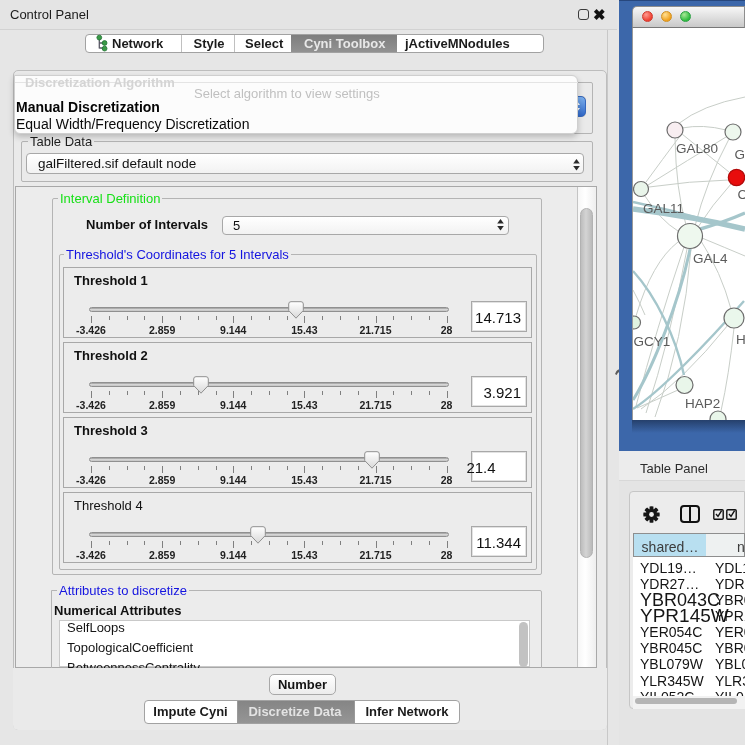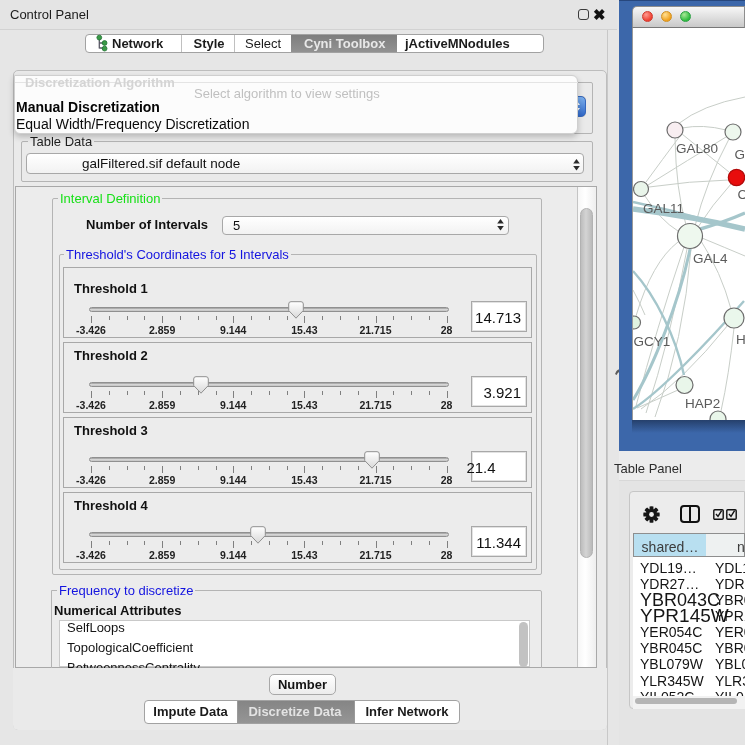--- a/index.html
+++ b/index.html
@@ -22,38 +22,38 @@
   <div class="abs" style="left:205.4px;top:0;width:106px;height:19px;background:linear-gradient(#7e7e7e,#949494);"></div>
 </div>
 <svg class="abs" style="left:95px;top:34px;" width="14" height="18" viewBox="0 0 14 18">
   <path d="M4.3 4.5 V14.5 M4.3 9 H9 M4.3 14 H9" stroke="#5a5a66" stroke-width="1.3" fill="none"></path>
   <circle cx="4.3" cy="3.6" r="2.4" fill="#3a9a46" stroke="#1c7030" stroke-width="0.8"></circle>
   <circle cx="9.6" cy="9" r="2.4" fill="#3a9a46" stroke="#1c7030" stroke-width="0.8"></circle>
   <circle cx="9.6" cy="14.6" r="2.4" fill="#3a9a46" stroke="#1c7030" stroke-width="0.8"></circle>
 </svg>
 <div class="lbl" style="left:112px;top:34px;height:19px;line-height:19px;font-weight:600;color:#1b1b1b;">Network</div>
 <div class="lbl" style="left:193.5px;top:34px;height:19px;line-height:19px;font-weight:600;color:#1b1b1b;">Style</div>
-<div class="lbl" style="left:245px;top:34px;height:16px;line-height:19px;font-weight:400;color:#1b1b1b;">Select</div>
+<div class="lbl" style="left:245px;top:34px;height:16px;line-height:19px;font-weight:700;color:#1b1b1b;">Select</div>
 <div class="lbl" style="left:304px;top:34px;height:19px;line-height:19px;font-weight:600;color:#e8e8e8;">Cyni Toolbox</div>
 <div class="lbl" style="left:405px;top:34px;height:19px;line-height:19px;font-weight:600;color:#1b1b1b;">jActiveMNodules</div>
 
 <div class="abs" style="left:13px;top:70px;width:594px;height:660px;background:#eaeaea;border:1px solid #bdbdbd;border-radius:5px;"></div>
 
 <div class="abs" style="left:21px;top:82px;width:572px;height:52px;border:1px solid #b4b4b4;border-radius:2px;"></div>
 
 <div class="abs" style="left:27px;top:96px;width:559px;height:21px;background:#fff;border:1px solid #b0b0b0;border-radius:4px;"></div>
 <div class="abs" style="left:568px;top:96px;width:18px;height:21px;background:linear-gradient(#7cb0ee,#3068c8);border-radius:0 5px 5px 0;border:1px solid #3567bd;">
   <div style="position:absolute;left:5px;top:4px;width:0;height:0;border-left:3px solid transparent;border-right:3px solid transparent;border-bottom:4px solid #fff;"></div>
   <div style="position:absolute;left:5px;top:11px;width:0;height:0;border-left:3px solid transparent;border-right:3px solid transparent;border-top:4px solid #fff;"></div>
 </div>
 
 <div class="abs" style="left:21px;top:141px;width:572px;height:41px;border:1px solid #b4b4b4;border-radius:2px;"></div>
 <div class="lbl" style="left:28px;top:135px;height:13px;line-height:13px;background:#eaeaea;padding:0 2px;color:#1f1f1f;">Table Data</div>
 <div class="abs" style="left:26px;top:153px;width:558px;height:21px;background:linear-gradient(#ffffff,#f2f2f2);border:1px solid #a8a8a8;border-radius:4px;"></div>
-<div class="lbl" style="left:38px;top:153px;height:23px;line-height:21px;font-size:13.5px;color:#111;margin-left:44px;">galFiltered.sif default node</div>
+<div class="lbl" style="left:38px;top:153px;height:23px;line-height:21px;font-size:13.5px;color:#111;">galFiltered.sif default node</div>
 <svg class="abs" style="left:572px;top:158.5px;" width="9" height="12" viewBox="0 0 9 12">
   <path d="M4.5 0 L7.8 4.4 L1.2 4.4 Z" fill="#2a2a2a"></path>
   <path d="M4.5 11.5 L7.8 7.1 L1.2 7.1 Z" fill="#2a2a2a"></path>
 </svg>
 
 <div class="abs" style="left:15px;top:186px;width:582px;height:482px;background:#ececec;border:1px solid #a8a8a8;"></div>
 
 <div class="abs" style="left:577px;top:187px;width:19px;height:480px;background:linear-gradient(90deg,#f6f6f6,#ffffff 40%,#eeeeee);border-left:1px solid #c4c4c4;"></div>
 <div class="abs" style="left:579.5px;top:208px;width:13px;height:350px;background:linear-gradient(90deg,#bdbdbd,#d4d4d4 45%,#bababa);border:1px solid #b2b2b2;border-radius:7px;"></div>
 
@@ -66,21 +66,21 @@
 <svg class="abs" style="left:496px;top:218.5px;" width="9" height="12" viewBox="0 0 9 12">
   <path d="M4.5 0 L7.8 4.4 L1.2 4.4 Z" fill="#2a2a2a"></path>
   <path d="M4.5 11.5 L7.8 7.1 L1.2 7.1 Z" fill="#2a2a2a"></path>
 </svg>
 
 <div class="abs" style="left:59px;top:254px;width:478px;height:316px;border:1px solid #b4b4b4;border-radius:2px;"></div>
 <div class="lbl" style="left:64px;top:248px;height:13px;line-height:13px;background:#ececec;padding:0 2px;color:#1414e0;">Threshold's Coordinates for 5 Intervals</div>
 
 <div id="thresholds">
     <div class="abs" style="left:63px;top:267px;width:469px;height:71px;background:#ececec;border:1px solid #a8a8a8;"></div>
-    <div class="lbl" style="left:74px;top:273px;height:16px;line-height:16px;font-weight:bold;color:#111;margin-top:8px;">Threshold 1</div>
+    <div class="lbl" style="left:74px;top:273px;height:16px;line-height:16px;font-weight:bold;color:#111;">Threshold 1</div>
     <div class="abs" style="left:89px;top:307px;width:359.6px;height:5px;border-radius:2.5px;background:linear-gradient(#8d8d8d,#d9d9d9 40%,#c4c4c4);border:1px solid #909090;"></div>
     <div class="abs" style="left:91.0px;top:316px;width:1px;height:7px;background:#7f7f7f;"></div>
     <div class="abs" style="left:108.8px;top:316px;width:1px;height:4px;background:#7f7f7f;"></div>
     <div class="abs" style="left:126.6px;top:316px;width:1px;height:4px;background:#7f7f7f;"></div>
     <div class="abs" style="left:144.3px;top:316px;width:1px;height:4px;background:#7f7f7f;"></div>
     <div class="abs" style="left:162.1px;top:316px;width:1px;height:7px;background:#7f7f7f;"></div>
     <div class="abs" style="left:179.9px;top:316px;width:1px;height:4px;background:#7f7f7f;"></div>
     <div class="abs" style="left:197.7px;top:316px;width:1px;height:4px;background:#7f7f7f;"></div>
     <div class="abs" style="left:215.5px;top:316px;width:1px;height:4px;background:#7f7f7f;"></div>
     <div class="abs" style="left:233.2px;top:316px;width:1px;height:7px;background:#7f7f7f;"></div>
@@ -189,21 +189,21 @@
     <defs>
         <linearGradient id="gthumb3" x1="0" y1="0" x2="0" y2="1">
           <stop offset="0" stop-color="#ffffff"></stop>
           <stop offset="1" stop-color="#d8d8d8"></stop>
         </linearGradient>
       </defs>
   </svg>
     <div class="abs" style="left:471px;top:451px;width:56px;height:31px;background:#fff;border:1px solid #a8a8a8;box-shadow:inset 0 0 0 1px #e2e2e2;"></div>
     <div class="lbl" style="left:441px;top:451px;width:80px;height:34px;line-height:34px;text-align:center;font-size:15px;color:#111;">21.4</div>
     <div class="abs" style="left:63px;top:492px;width:469px;height:71px;background:#ececec;border:1px solid #a8a8a8;"></div>
-    <div class="lbl" style="left:74px;top:498px;height:16px;line-height:16px;font-weight:bold;color:#111;">Threshold 4</div>
+    <div class="lbl" style="left:74px;top:498px;height:16px;line-height:16px;font-weight:normal;color:#111;">Threshold 4</div>
     <div class="abs" style="left:89px;top:532px;width:359.6px;height:5px;border-radius:2.5px;background:linear-gradient(#8d8d8d,#d9d9d9 40%,#c4c4c4);border:1px solid #909090;"></div>
     <div class="abs" style="left:91.0px;top:541px;width:1px;height:7px;background:#7f7f7f;"></div>
     <div class="abs" style="left:108.8px;top:541px;width:1px;height:4px;background:#7f7f7f;"></div>
     <div class="abs" style="left:126.6px;top:541px;width:1px;height:4px;background:#7f7f7f;"></div>
     <div class="abs" style="left:144.3px;top:541px;width:1px;height:4px;background:#7f7f7f;"></div>
     <div class="abs" style="left:162.1px;top:541px;width:1px;height:7px;background:#7f7f7f;"></div>
     <div class="abs" style="left:179.9px;top:541px;width:1px;height:4px;background:#7f7f7f;"></div>
     <div class="abs" style="left:197.7px;top:541px;width:1px;height:4px;background:#7f7f7f;"></div>
     <div class="abs" style="left:215.5px;top:541px;width:1px;height:4px;background:#7f7f7f;"></div>
     <div class="abs" style="left:233.2px;top:541px;width:1px;height:7px;background:#7f7f7f;"></div>
@@ -232,39 +232,39 @@
           <stop offset="0" stop-color="#ffffff"></stop>
           <stop offset="1" stop-color="#d8d8d8"></stop>
         </linearGradient>
       </defs>
   </svg>
     <div class="abs" style="left:471px;top:526px;width:56px;height:31px;background:#fff;border:1px solid #a8a8a8;box-shadow:inset 0 0 0 1px #e2e2e2;"></div>
     <div class="lbl" style="left:441px;top:526px;width:80px;height:34px;line-height:34px;text-align:right;font-size:15px;color:#111;">11.344</div>
   </div>
 
 <div class="abs" style="left:51px;top:590px;width:491px;height:100px;border:1px solid #b4b4b4;border-top-right-radius:2px;"></div>
-<div class="lbl" style="left:57px;top:584px;height:13px;line-height:13px;background:#ececec;padding:0 2px;color:#1414e0;">Frequency to discretize</div>
+<div class="lbl" style="left:57px;top:584px;height:13px;line-height:13px;background:#ececec;padding:0 2px;color:#1414e0;">Attributes to discretize</div>
 <div class="lbl" style="left:54px;top:603px;height:15px;line-height:15px;font-weight:bold;color:#111;">Numerical Attributes</div>
 <div class="abs" style="left:59px;top:620px;width:471px;height:47px;background:#fff;border:1px solid #c9c9c9;"></div>
 <div class="lbl" style="left:67px;top:620px;height:16px;line-height:16px;color:#141414;">SelfLoops</div>
 <div class="lbl" style="left:67px;top:640px;height:16px;line-height:16px;color:#141414;">TopologicalCoefficient</div>
 <div class="lbl" style="left:67px;top:660px;height:16px;line-height:16px;color:#141414;">BetweennessCentrality</div>
 <div class="abs" style="left:519px;top:622px;width:9px;height:45px;background:#c2c2c2;border-radius:5px;"></div>
 
 <div class="abs" style="left:13px;top:668px;width:594px;height:62px;background:#eaeaea;border-radius:0 0 5px 5px;"></div>
 
 <div class="abs" style="left:269px;top:674px;width:67px;height:21px;background:linear-gradient(#ffffff,#ececec);border:1px solid #a8a8a8;border-radius:5px;"></div>
 <div class="lbl" style="left:269px;top:674px;width:67px;height:21px;line-height:21px;text-align:center;font-weight:600;color:#151515;">Number</div>
 
 <div class="abs" style="left:144px;top:700px;width:316px;height:24px;background:#fff;border:1px solid #a2a2a2;border-radius:4px;overflow:hidden;">
   <div class="abs" style="left:92px;top:0;width:117px;height:24px;background:linear-gradient(#858585,#979797);"></div>
   <div class="abs" style="left:92px;top:0;width:1px;height:24px;background:#9a9a9a;"></div>
   <div class="abs" style="left:209px;top:0;width:1px;height:24px;background:#9a9a9a;"></div>
 </div>
-<div class="lbl" style="left:144px;top:700px;width:93px;height:24px;line-height:24px;text-align:center;font-weight:600;color:#1b1b1b;">Impute Data</div>
+<div class="lbl" style="left:144px;top:700px;width:93px;height:24px;line-height:24px;text-align:center;font-weight:600;color:#1b1b1b;">Impute Cyni</div>
 <div class="lbl" style="left:236px;top:700px;width:118px;height:24px;line-height:24px;text-align:center;font-weight:600;color:#e3e3e3;">Discretize Data</div>
 <div class="lbl" style="left:354px;top:700px;width:106px;height:24px;line-height:24px;text-align:center;font-weight:600;color:#1b1b1b;">Infer Network</div>
 
 <div class="abs" style="left:607px;top:30px;width:1px;height:715px;background:#c8c8c8;"></div>
 
 <svg class="abs" style="left:614px;top:368px;" width="7" height="8" viewBox="0 0 7 8">
     <path d="M1 6 Q2.2 2.5 4.5 1.2 L5.8 3.4 Q3.4 4.6 2.6 7 Z" fill="#5c5c5c"></path>
   </svg>
 
 <div class="abs" style="left:14px;top:75px;width:564px;height:59px;background:#fcfcfc;border:1px solid #cfcfcf;border-radius:0 6px 6px 6px;box-shadow:0 3px 6px rgba(0,0,0,0.22);"></div>
@@ -332,21 +332,21 @@
     <text x="737.5" y="199">C</text>
     <text x="643" y="213">GAL11</text>
     <text x="693" y="262.5">GAL4</text>
     <text x="633.5" y="345.5">GCY1</text>
     <text x="736" y="343.5">H</text>
     <text x="685" y="408">HAP2</text>
   </g>
 </svg>
 
 <div class="abs" style="left:619px;top:451px;width:126px;height:30px;background:#ececec;border-bottom:1px solid #d8d8d8;"></div>
-<div class="lbl" style="left:614px;top:454px;height:30px;line-height:30px;color:#2c2c2c;">Table Panel</div>
+<div class="lbl" style="left:640px;top:454px;height:30px;line-height:30px;color:#2c2c2c;">Table Panel</div>
 <div class="abs" style="left:619px;top:481px;width:126px;height:264px;background:#e4e4e4;"></div>
 <div class="abs" style="left:629px;top:491px;width:116px;height:218px;background:#ececec;border:1px solid #c6c6c6;border-radius:4px 0 0 4px;"></div>
 
 <svg class="abs" style="left:643px;top:506px;" width="17" height="17" viewBox="0 0 17 17">
   <path d="M16.47 6.59 A8.2 8.2 0 0 1 16.47 10.41 L13.84 10.48 A5.7 5.7 0 0 1 13.68 10.88 L15.49 12.78 A8.2 8.2 0 0 1 12.78 15.49 L10.88 13.68 A5.7 5.7 0 0 1 10.48 13.84 L10.41 16.47 A8.2 8.2 0 0 1 6.59 16.47 L6.52 13.84 A5.7 5.7 0 0 1 6.12 13.68 L4.22 15.49 A8.2 8.2 0 0 1 1.51 12.78 L3.32 10.88 A5.7 5.7 0 0 1 3.16 10.48 L0.53 10.41 A8.2 8.2 0 0 1 0.53 6.59 L3.16 6.52 A5.7 5.7 0 0 1 3.32 6.12 L1.51 4.22 A8.2 8.2 0 0 1 4.22 1.51 L6.12 3.32 A5.7 5.7 0 0 1 6.52 3.16 L6.59 0.53 A8.2 8.2 0 0 1 10.41 0.53 L10.48 3.16 A5.7 5.7 0 0 1 10.88 3.32 L12.78 1.51 A8.2 8.2 0 0 1 15.49 4.22 L13.68 6.12 A5.7 5.7 0 0 1 13.84 6.52 Z" fill="#161616"></path>
   <circle cx="8.5" cy="8.5" r="2.4" fill="#ececec"></circle>
 </svg>
 <div class="abs" style="left:680px;top:505px;width:20px;height:18px;border:2.4px solid #111;border-radius:4px;background:#ececec;"></div>
 <div class="abs" style="left:689px;top:505px;width:2.4px;height:18px;background:#111;"></div>
 <svg class="abs" style="left:713px;top:509px;" width="26" height="11" viewBox="0 0 26 11">

